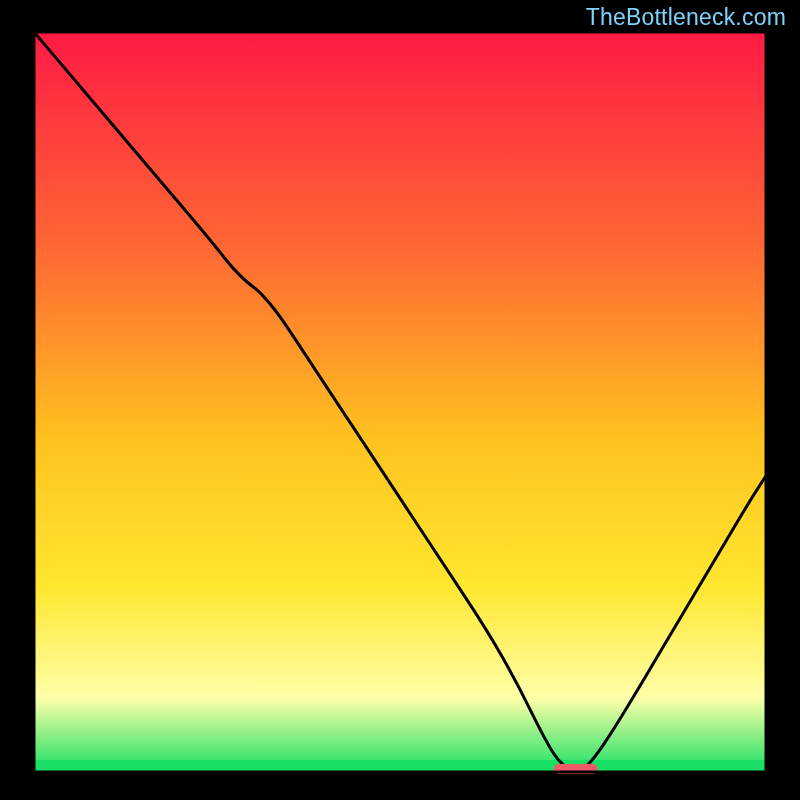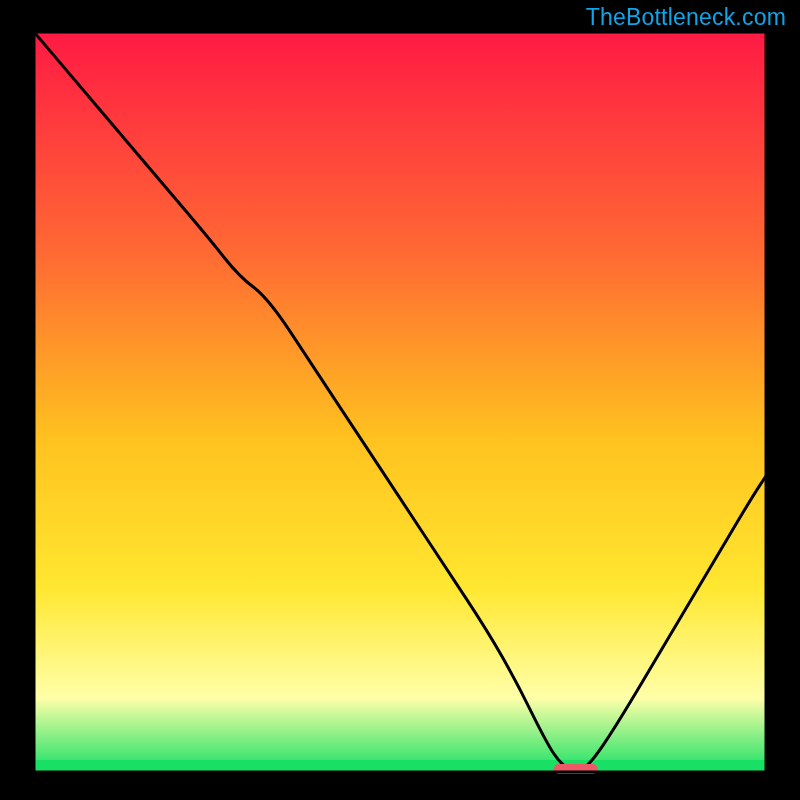--- a/index.html
+++ b/index.html
@@ -14,21 +14,21 @@
   .frame {
     position: relative;
     width: 800px;
     height: 800px;
     background: #000;
   }
   .watermark {
     position: absolute;
     top: 4px;
     right: 14px;
-    color: #0ea5e9;
+    color: #7dd3fc;
     font-size: 23px;
     font-weight: 500;
     letter-spacing: 0.2px;
     z-index: 10;
   }
   svg {
     position: absolute;
     top: 0;
     left: 0;
   }

